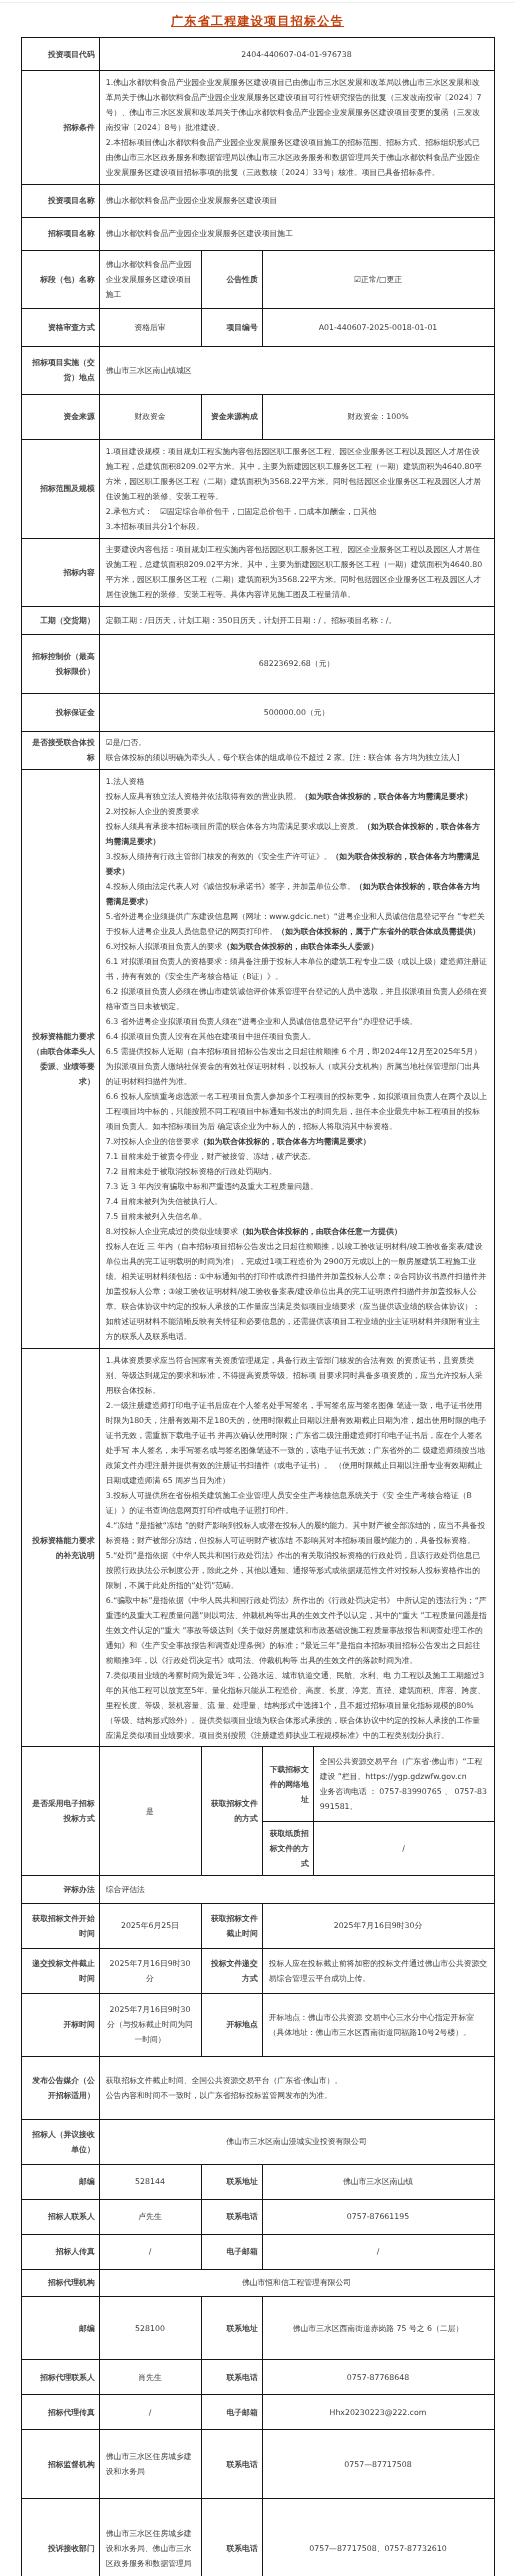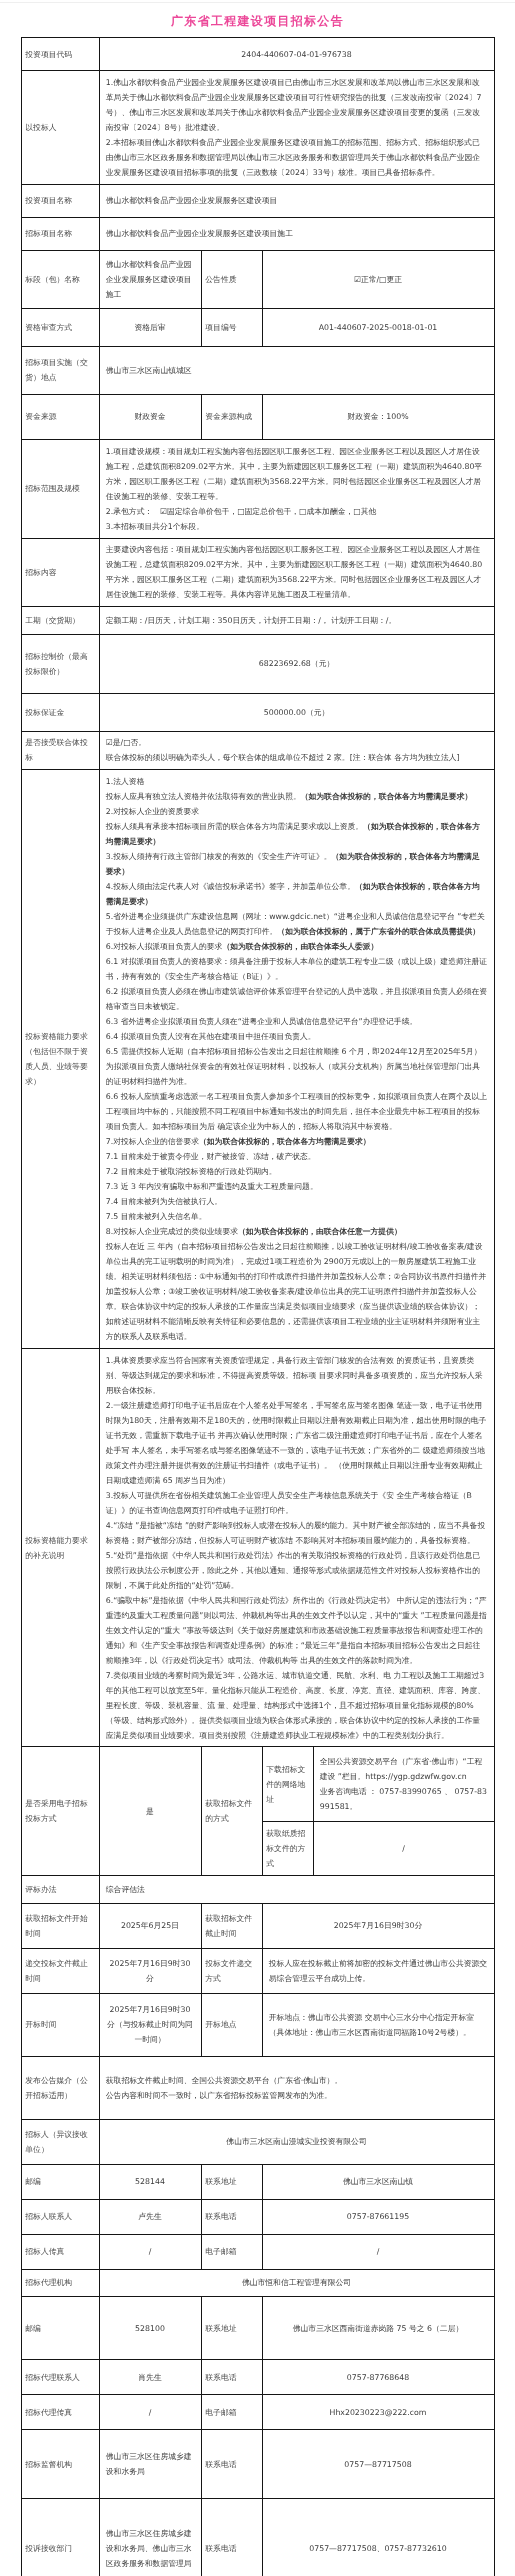--- a/index.html
+++ b/index.html
@@ -1,22 +1,22 @@
 <!DOCTYPE html>
 <html style="font-size:10px"><head>
 <meta charset="utf-8">
 <style>
   html,body{margin:0;padding:0;background:#ffffff;}
   body{font-family:"DejaVu Sans","Liberation Sans",sans-serif;color:#3c3c3c;}
   .page{width:515px;margin:0 auto;position:relative;}
   .topline{height:1.9px;border-bottom:0.6px solid #efefef;}
-  .doc-title{text-align:center;font-size:12px;font-weight:bold;color:#ec4899;letter-spacing:1.3px;margin:10px 0 7.5px 0;}
+  .doc-title{text-align:center;font-size:12px;font-weight:bold;color:#c2410c;letter-spacing:1.3px;margin:10px 0 7.5px 0;text-decoration:underline;}
   table.main{border-collapse:collapse;margin:0 auto;width:474px;table-layout:fixed;border:1.3px solid #151515;}
   td{border:0.6px solid #151515;padding:3.8px 6.3px;font-size:7.8px;line-height:15px;vertical-align:middle;word-break:break-all;}
-  td.lbl{text-align:left;color:#4a4a4a;font-weight:normal;padding:3.8px 3.8px;margin-left:28px;}
+  td.lbl{text-align:right;color:#4a4a4a;font-weight:bold;padding:3.8px 3.8px;margin-left:28px;}
   .ctr{text-align:center;}
   .lft{text-align:left;}
   .u{text-underline-offset:1.9px;}
   .b{font-weight:bold;}
   .para{margin:0;}
   .h44{height:27.5px;} .h52{height:33px;} .h56{height:35px;} .h60{height:38px;} .h72{height:45px;}
   .h88{height:48px;} .h92{height:58px;} .h95{height:59px;} .h100{height:63px;} .h110{height:69px;}
   .h120{height:75px;} .h160{height:100px;}
 </style>
 </head>
@@ -35,21 +35,21 @@
         <col>
     </colgroup>
 
     <tbody>
         <tr class="h52">
       <td class="lbl"><span>投资项目代码</span></td>
       <td class="ctr" colspan="4"><span>2404-440607-04-01-976738</span></td>
     </tr>
 
     <tr>
-      <td class="lbl"><span>以投标人</span></td>
+      <td class="lbl"><span>招标条件</span></td>
       <td class="lft" colspan="4">
             <div class="para"><span>1.</span><span class="u">佛山水都饮料食品产业园企业发展服务区建设项目已由佛山市三水区发展和改革局以佛山市三水区发展和改革局关于佛山水都饮料食品产业园企业发展服务区建设项目可行性研究报告的批复（三发改南投审〔2024〕7号）、佛山市三水区发展和改革局关于佛山水都饮料食品产业园企业发展服务区建设项目变更的复函（三发改南投审〔2024〕8号）</span><span>批准建设。</span></div>
             <div class="para"><span>2.本招标项目</span><span class="u">佛山水都饮料食品产业园企业发展服务区建设项目施工</span><span>的招标范围、招标方式、招标组织形式已由佛山市三水区政务服务和数据管理局以</span><span class="u">佛山市三水区政务服务和数据管理局关于佛山水都饮料食品产业园企业发展服务区建设项目招标事项的批复（三政数核〔2024〕33号）</span><span>核准。项目已具备招标条件。</span></div>
           </td>
     </tr>
 
     <tr class="h52">
       <td class="lbl"><span>投资项目名称</span></td>
       <td class="lft" colspan="4"><span>佛山水都饮料食品产业园企业发展服务区建设项目</span></td>
     </tr>
@@ -96,21 +96,21 @@
 
     <tr>
       <td class="lbl"><span>招标内容</span></td>
       <td class="lft" colspan="4">
             <div class="para"><span>主要建设内容包括：项目规划工程实施内容包括园区职工服务区工程、园区企业服务区工程以及园区人才居住设施工程，总建筑面积8209.02平方米。其中，主要为新建园区职工服务区工程（一期）建筑面积为4640.80平方米，园区职工服务区工程（二期）建筑面积为3568.22平方米。同时包括园区企业服务区工程及园区人才居住设施工程的装修、安装工程等。具体内容详见施工图及工程量清单。</span></div>
           </td>
     </tr>
 
     <tr class="h44">
       <td class="lbl"><span>工期（交货期）</span></td>
-      <td class="lft" colspan="4"><span>定额工期：</span><span class="u">/</span><span>日历天，计划工期：</span><span class="u">350</span><span>日历天，计划开工日期：</span><span class="u">/</span><span>， 计划开工日期：</span><span class="u">/。</span></td>
+      <td class="lft" colspan="4"><span>定额工期：</span><span class="u">/</span><span>日历天，计划工期：</span><span class="u">350</span><span>日历天，计划开工日期：</span><span class="u">/</span><span>， 招标项目名称：</span><span class="u">/。</span></td>
     </tr>
 
     <tr class="h95">
       <td class="lbl"><span>招标控制价（最高投标限价）</span></td>
       <td class="ctr" colspan="4"><span>68223692.68（元）</span></td>
     </tr>
 
     <tr class="h60">
       <td class="lbl"><span>投标保证金</span></td>
       <td class="ctr" colspan="4"><span>500000.00（元）</span></td>
@@ -118,21 +118,21 @@
 
     <tr>
       <td class="lbl"><span>是否接受联合体投标</span></td>
       <td class="lft" colspan="4">
             <div class="para"><span>☑是/□否。</span></div>
             <div class="para"><span>联合体投标的须以</span><span class="u">明确为牵头人</span><span>，</span><span class="u">每个联合体的组成单位不超过 2 家</span><span>。[注：联合体 各方均为独立法人]</span></div>
           </td>
     </tr>
 
     <tr>
-      <td class="lbl"><span>投标资格能力要求（包括但不限于资质人员、业绩等要求）</span></td>
+      <td class="lbl"><span>投标资格能力要求（由联合体牵头人委派、业绩等要求）</span></td>
       <td class="lft" colspan="4">
             <div class="para"><span>1.法人资格</span></div>
             <div class="para"><span>投标人应具有独立法人资格并依法取得有效的营业执照。</span><span class="b">（如为联合体投标的，联合体各方均需满足要求）</span></div>
             <div class="para"><span>2.对投标人企业的资质要求</span></div>
             <div class="para"><span>投标人须具有承接本招标项目所需的</span><span class="u">联合体各方均需满足要求</span><span>或以上资质。</span><span class="b">（如为联合体投标的，联合体各方均需满足要求）</span></div>
             <div class="para"><span>3.投标人须持有行政主管部门核发的有效的《安全生产许可证》。</span><span class="b">（如为联合体投标的，联合体各方均需满足要求）</span></div>
             <div class="para"><span>4.投标人须由法定代表人对《诚信投标承诺书》签字，并加盖单位公章。</span><span class="b">（如为联合体投标的，联合体各方均需满足要求）</span></div>
             <div class="para"><span>5.省外进粤企业须提供广东建设信息网（网址：www.gdcic.net）“</span><span class="u">进粤企业和人员诚信信息登记平台</span><span> ”专栏关于投标人进粤企业及人员信息登记的网页打印件。</span><span class="b">（如为联合体投标的，属于广东省外的联合体成员需提供）</span></div>
             <div class="para"><span>6.对投标人拟派项目负责人的要求</span><span class="b">（如为联合体投标的，由联合体牵头人委派）</span></div>
             <div class="para"><span>6.1 对拟派项目负责人的资格要求：须具备注册于投标人本单位的</span><span class="u">建筑工程专业</span><span>二级（或以上级）建造师注册证书，持有有效的《安全生产考核合格证（B证）》。</span></div>

